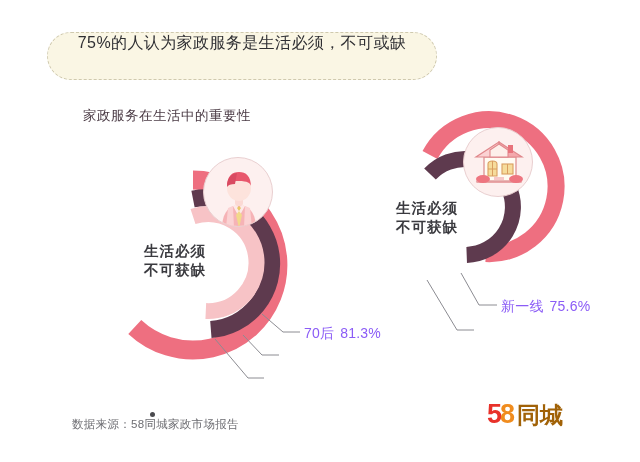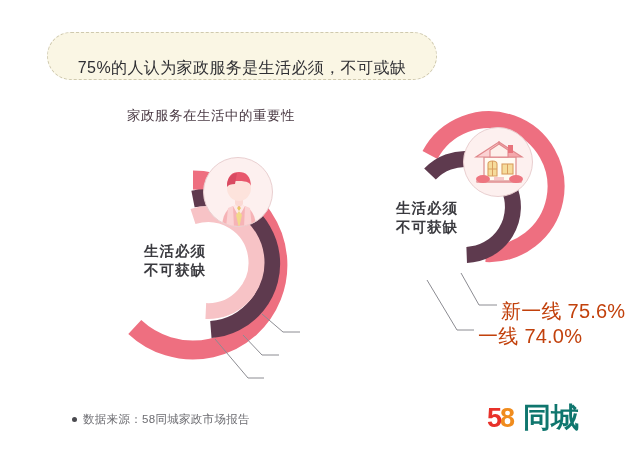--- a/index.html
+++ b/index.html
@@ -23,41 +23,40 @@
   .banner {
     position: absolute;
     left: 47px;
     top: 32px;
     width: 390px;
     height: 48px;
     background: #faf6e4;
     border: 1px dashed #cfc9ae;
     border-radius: 24px;
     display: flex;
-    align-items: flex-end;
+    align-items: flex-start;
     justify-content: center;
     box-sizing: border-box;
   }
   .banner-text {
     font-size: 16px;
     color: #2f2f33;
     letter-spacing: 0.4px;
     white-space: nowrap;
   }
 
   
   .subtitle {
     position: absolute;
     left: 83px;
     top: 107px;
     font-size: 13.5px;
     color: #4a3a44;
     letter-spacing: 0.5px;
     white-space: nowrap;
-    margin-left: 44px;
   }
 
   
   .chart-layer {
     position: absolute;
     left: 0;
     top: 0;
     width: 640px;
     height: 462px;
   }
@@ -73,22 +72,22 @@
     white-space: nowrap;
     font-weight: bold;
   }
   .donut-center.left-center  { left: 144px; top: 242px; }
   .donut-center.right-center { left: 396px; top: 199px; }
   .donut-center span { display: block; }
 
   
   .legend-item {
     position: absolute;
-    font-size: 20px;
-    color: #c2410c;
+    font-size: 14px;
+    color: #8b5cf6;
     white-space: nowrap;
     letter-spacing: 0.2px;
   }
   .legend-item .lg-cat { margin-right: 6px; }
 
   
   .icon-bubble {
     position: absolute;
     border-radius: 50%;
     background: #fdf0ef;
@@ -103,20 +102,21 @@
   .source {
     position: absolute;
     left: 72px;
     top: 412px;
     font-size: 11.5px;
     color: #6d6d72;
     letter-spacing: 0.3px;
     white-space: nowrap;
     display: flex;
     align-items: center;
+    flex-direction: column;
   }
   .source-dot {
     display: inline-block;
     width: 5px;
     height: 5px;
     border-radius: 50%;
     background: #4a4a4f;
     margin-right: 6px;
   }
 
@@ -126,23 +126,23 @@
     top: 399px;
     display: flex;
     align-items: baseline;
     font-size: 27px;
     font-weight: bold;
     letter-spacing: -1px;
   }
   .logo .l5 { color: #e8312a; }
   .logo .l8 { color: #f08c1e; margin-left: -1px; }
   .logo .ltext {
-    color: #0f766e;
-    font-size: 28px;
-    margin-left: 9px;
+    color: #a16207;
+    font-size: 23px;
+    margin-left: 3px;
     letter-spacing: 0px;
   }
 </style>
 </head>
 <body>
 
 <div id="canvas">
 
   <div class="banner">
     <span class="banner-text">75%的人认为家政服务是生活必须，不可或缺</span>
@@ -187,26 +187,26 @@
   <div class="donut-center left-center">
     <span>生活必须</span>
     <span>不可获缺</span>
   </div>
 
   <div class="donut-center right-center">
     <span>生活必须</span>
     <span>不可获缺</span>
   </div>
 
+  <div class="legend-item" style="left:304px; top:325px;">
+    <span class="lg-cat">70后</span><span>81.3%</span>
+  </div>
 
   <div class="legend-item" style="left:501px; top:298px;">
     <span class="lg-cat">新一线</span><span>75.6%</span>
-  </div>
-  <div class="legend-item" style="left:478px; top:323px;">
-    <span class="lg-cat">一线</span><span>74.0%</span>
   </div>
 
   <div class="icon-bubble person">
     <svg viewBox="0 0 70 70" width="70" height="70">
 
       <path d="M18 70 C18 54 26 47 35 47 C44 47 52 54 52 70 Z" fill="#F6B3B6"></path>
 
       <path d="M29 48 L35 59 L41 48 L37 46 L35 52 L33 46 Z" fill="#FDE9E7"></path>
 
       <path d="M29 48 L24 50 L22 70 L30 70 Z" fill="#FBD2D3"></path>

